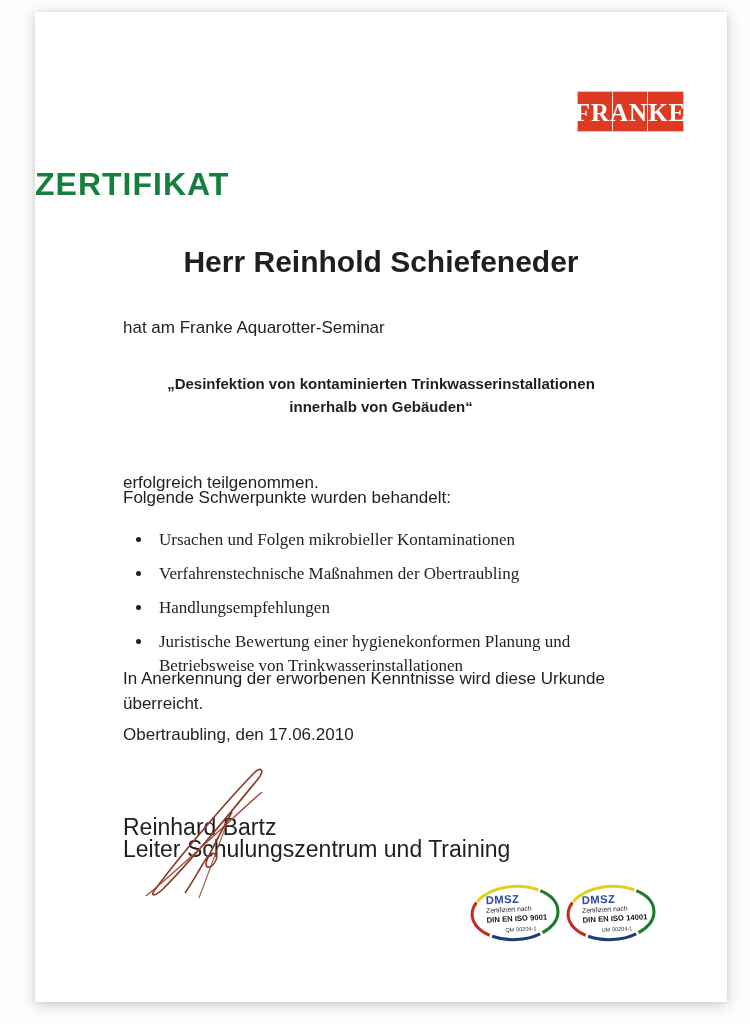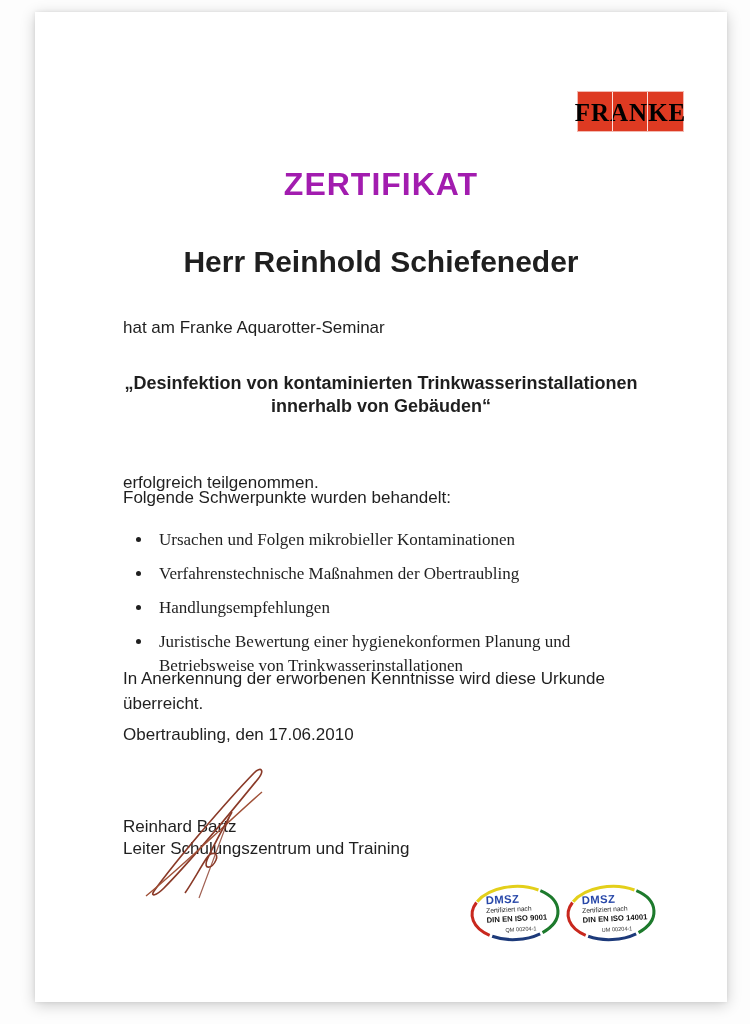--- a/index.html
+++ b/index.html
@@ -33,62 +33,62 @@
     display: flex;
     align-items: center;
     justify-content: center;
     box-shadow: 0 0 0 1px rgba(222,58,34,0.35);
   }
   .logo-text {
     font-family: "Liberation Serif", "DejaVu Serif", serif;
     font-weight: 700;
     font-size: 25px;
     letter-spacing: 1px;
-    color: #000000;
+    color: #ffffff;
     transform: translateY(1px);
   }
   .logo-divider {
     position: absolute;
     top: 0;
     width: 1px;
     height: 100%;
     background: rgba(255,255,255,0.85);
   }
   .logo-divider.d1 { left: 34px; }
   .logo-divider.d2 { left: 69px; }
 
   .title {
     left: 0;
     top: 154px;
     width: 100%;
-    text-align: center;
+    text-align: left;
     font-size: 32px;
     font-weight: 700;
     letter-spacing: 1px;
-    color: #a21caf;
+    color: #15803d;
   }
   .recipient {
     left: 0;
     top: 233px;
     width: 100%;
     text-align: center;
     font-size: 30px;
     font-weight: 700;
   }
   .body-text {
     font-size: 17px;
     line-height: 25px;
   }
   .intro { left: 88px; top: 303px; text-align: center; }
   .seminar {
     left: 0;
     top: 360px;
     width: 100%;
     text-align: center;
-    font-size: 18px;
+    font-size: 15px;
     font-weight: 700;
     line-height: 23px;
   }
   .participation { left: 88px; top: 452px; margin-top: 6px; }
   .topics-heading { left: 88px; top: 473px; }
   ul.topics {
     left: 96px;
     top: 516px;
     width: 512px;
     padding: 0 0 0 22px;
@@ -99,21 +99,21 @@
     font-size: 17px;
     line-height: 24px;
     margin-bottom: 10px;
     padding-left: 6px;
   }
   .closing { left: 88px; top: 654px; }
   .place-date { left: 88px; top: 710px; }
   .signatory {
     left: 88px;
     top: 804px;
-    font-size: 17px;
+    font-size: 23px;
     line-height: 22px;
   }
   .signature-svg {
     left: 73px;
     top: 738px;
     pointer-events: none;
   }
 
   
   .badge {

